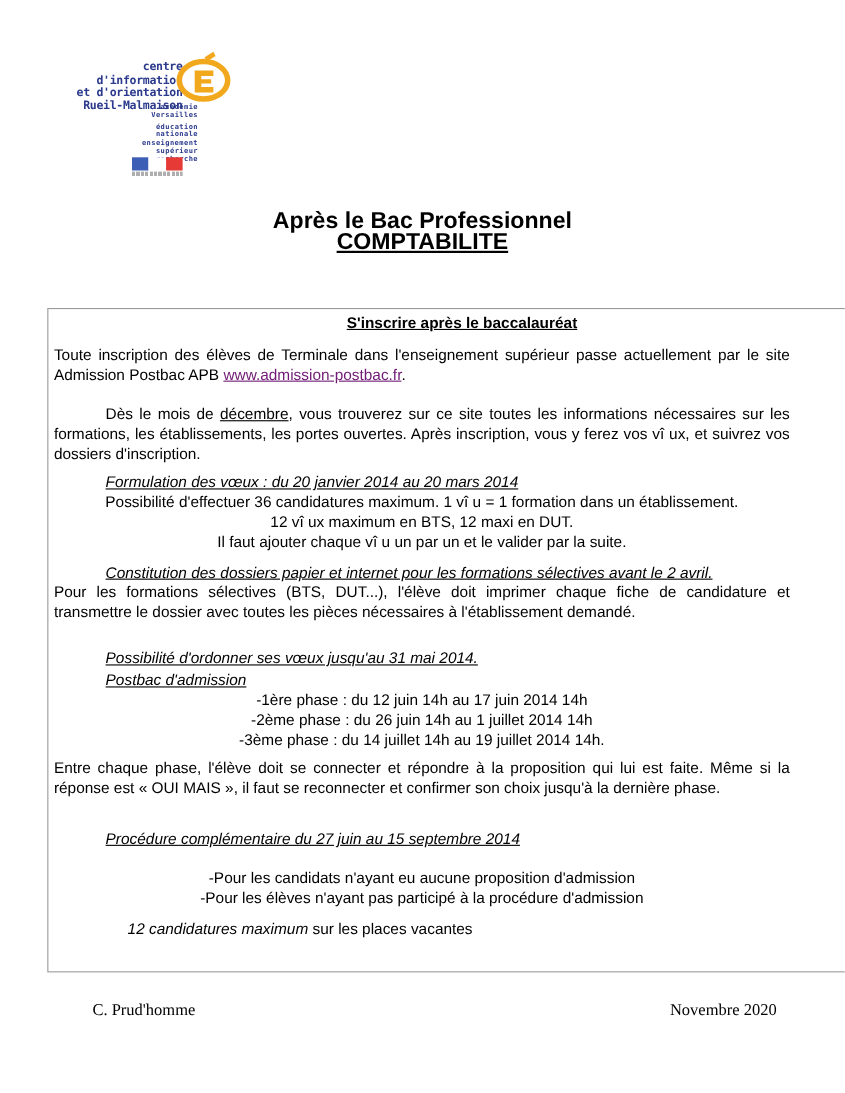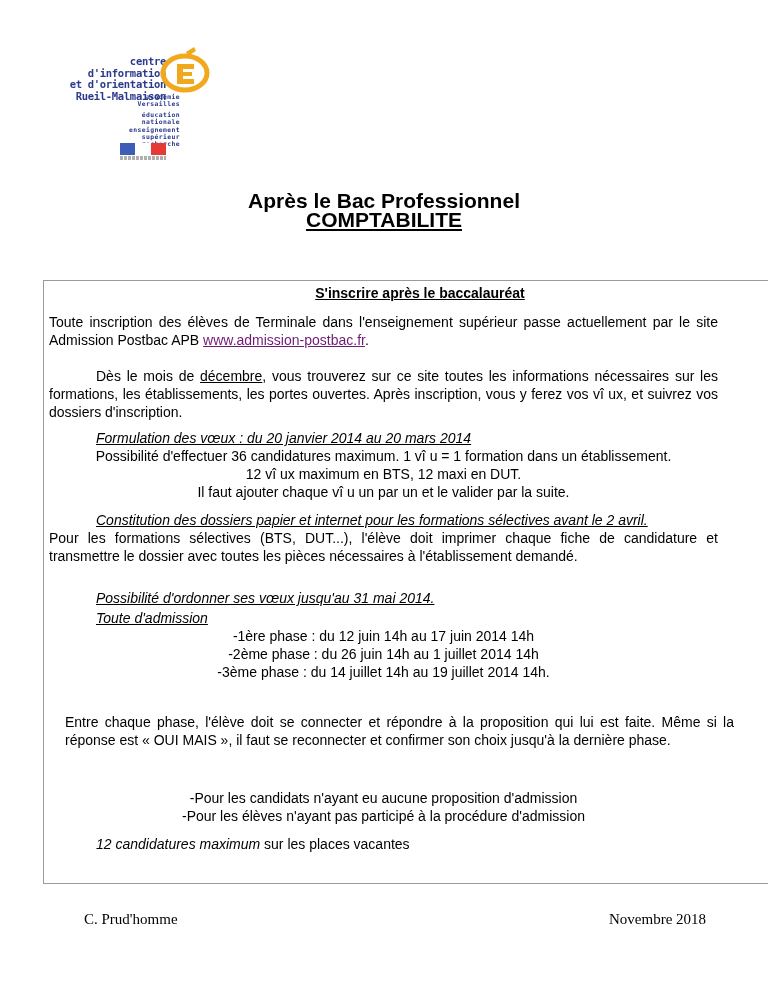--- a/index.html
+++ b/index.html
@@ -49,21 +49,21 @@
     }
     .box-heading {
       position: absolute; left: 0; right: 0; top: 4px; text-align: center;
       font-weight: bold; font-size: 14px; text-decoration: underline;
     }
     .para {
       position: absolute; left: 5px; width: 669px;
       font-size: 14px; line-height: 18px; text-align: justify;
     }
     .para.indent { text-indent: 47px; }
-    .ital { font-style: italic; }
+    .ital { font-style: italic; margin-left: 20px; }
     .u { text-decoration: underline; }
     .link { color: #701a75; text-decoration: underline; }
     .line { display: block; white-space: nowrap; text-align: center; }
     .subhead { display: block; padding-left: 47px; font-style: italic; text-decoration: underline; white-space: nowrap; }
 
     
     .footer {
       position: absolute; top: 911px; font-family: "Liberation Serif", serif; font-size: 15px; margin-left: 38px;
     }
     .footer-left { left: 46px; }
@@ -125,33 +125,36 @@
   <div class="para" style="top:230px;">
     <span class="subhead">Constitution des dossiers papier et internet pour les formations sélectives avant le 2 avril.</span>
     <span>Pour les formations sélectives (BTS, DUT...), l'élève doit imprimer chaque fiche de candidature et transmettre le dossier avec toutes les pièces nécessaires à l'établissement demandé.</span>
   </div>
 
   <div class="para" style="top:276px;margin-top:32px;">
     <span class="subhead">Possibilité d'ordonner ses vœux jusqu'au 31 mai 2014.</span>
   </div>
 
   <div class="para" style="top:328px;">
-    <span class="subhead">Toute d'admission</span>
+    <span class="subhead">Postbac d'admission</span>
     <span class="line">-1ère phase : du 12 juin 14h au 17 juin 2014 14h</span>
     <span class="line">-2ème phase : du 26 juin 14h au 1 juillet 2014 14h</span>
     <span class="line">-3ème phase : du 14 juillet 14h au 19 juillet 2014 14h.</span>
   </div>
 
-  <div class="para" style="top:432px;margin-left:16px;">Entre chaque phase, l'élève doit se connecter et répondre à la proposition qui lui est faite. Même si la réponse est « OUI MAIS », il faut se reconnecter et confirmer son choix jusqu'à la dernière phase.</div>
+  <div class="para" style="top:408px;">Entre chaque phase, l'élève doit se connecter et répondre à la proposition qui lui est faite. Même si la réponse est « OUI MAIS », il faut se reconnecter et confirmer son choix jusqu'à la dernière phase.</div>
 
+  <div class="para" style="top:472px;">
+    <span class="subhead">Procédure complémentaire du 27 juin au 15 septembre 2014</span>
+  </div>
 
   <div class="para" style="top:508px;">
     <span class="line">-Pour les candidats n'ayant eu aucune proposition d'admission</span>
     <span class="line">-Pour les élèves n'ayant pas participé à la procédure d'admission</span>
   </div>
 
   <div class="para" style="top:554px; padding-left:47px; box-sizing:border-box;">
     <span class="ital">12 candidatures maximum</span><span> sur les places vacantes</span>
   </div>
 </div>
 
 <div class="footer footer-left">C. Prud'homme</div>
-<div class="footer footer-right">Novembre 2018</div>
+<div class="footer footer-right">Novembre 2020</div>
 
 </body></html>

